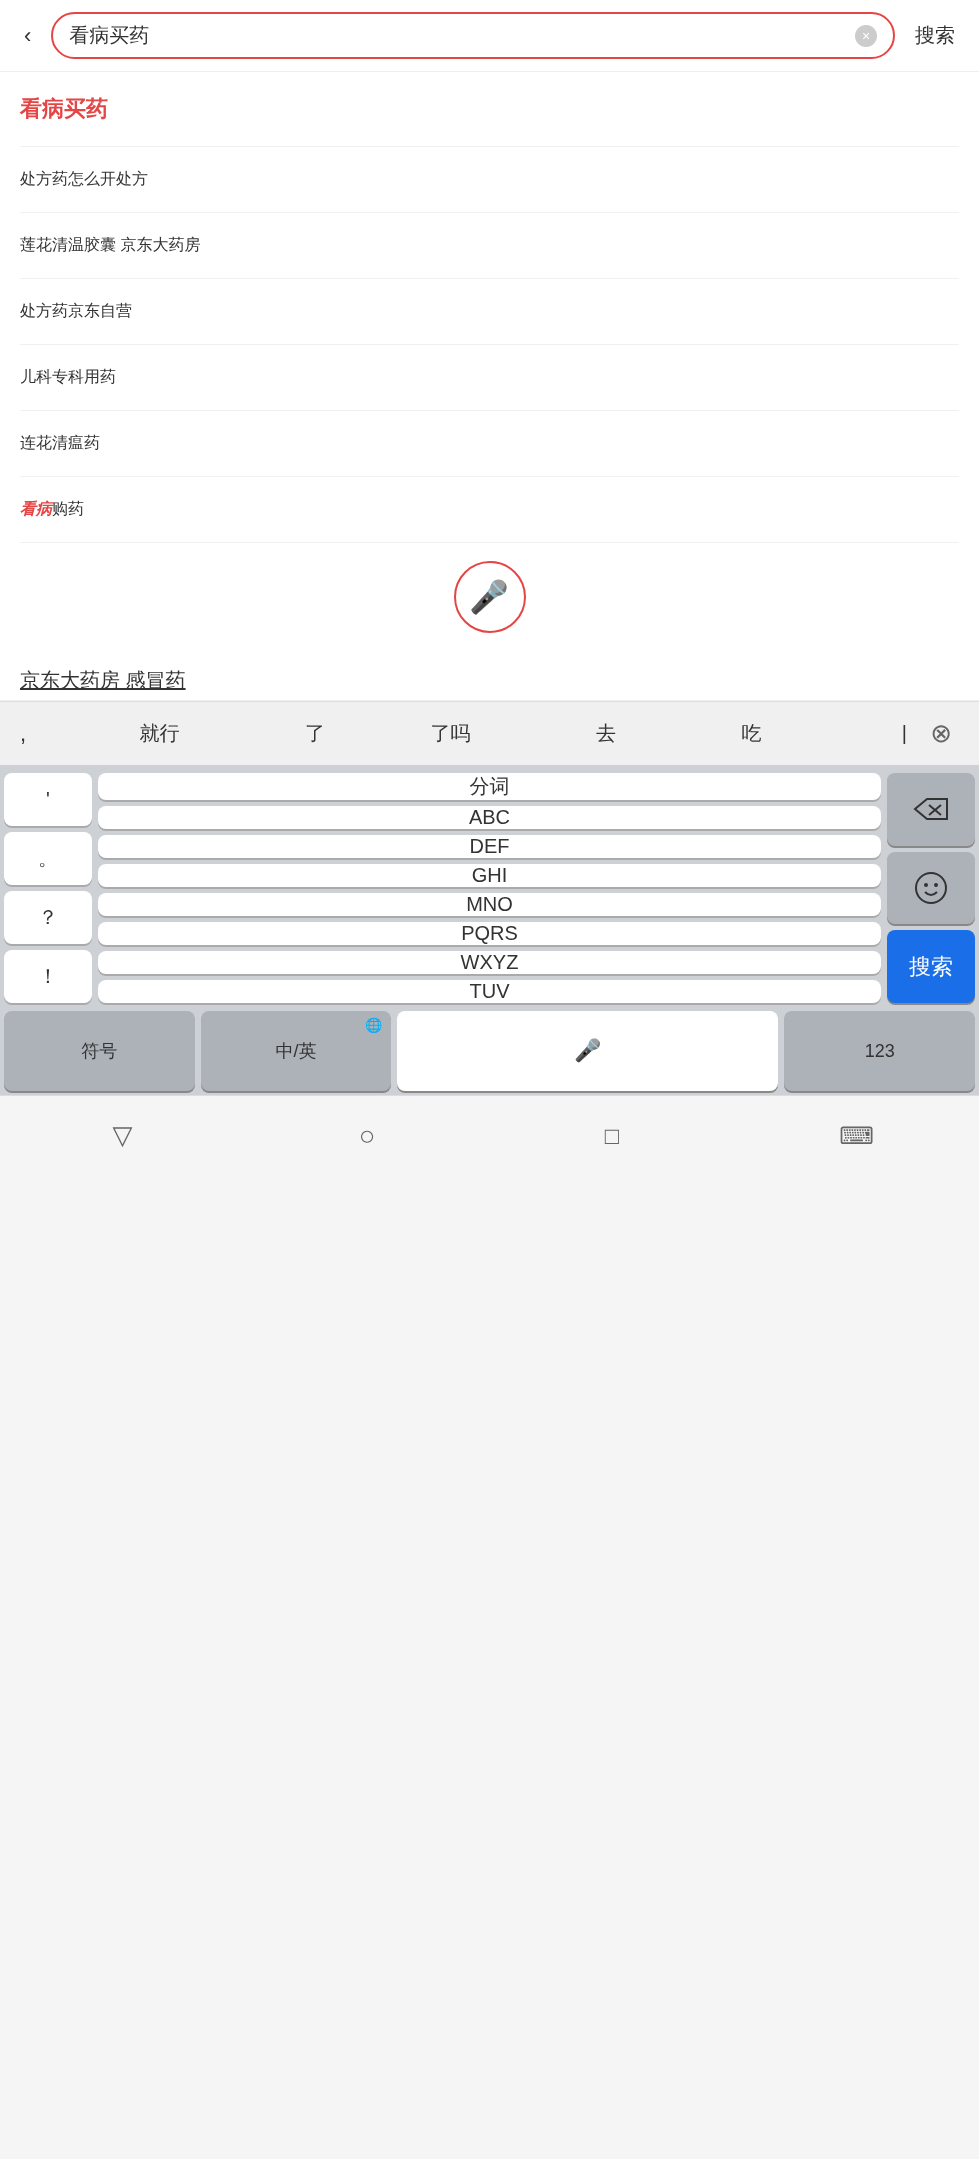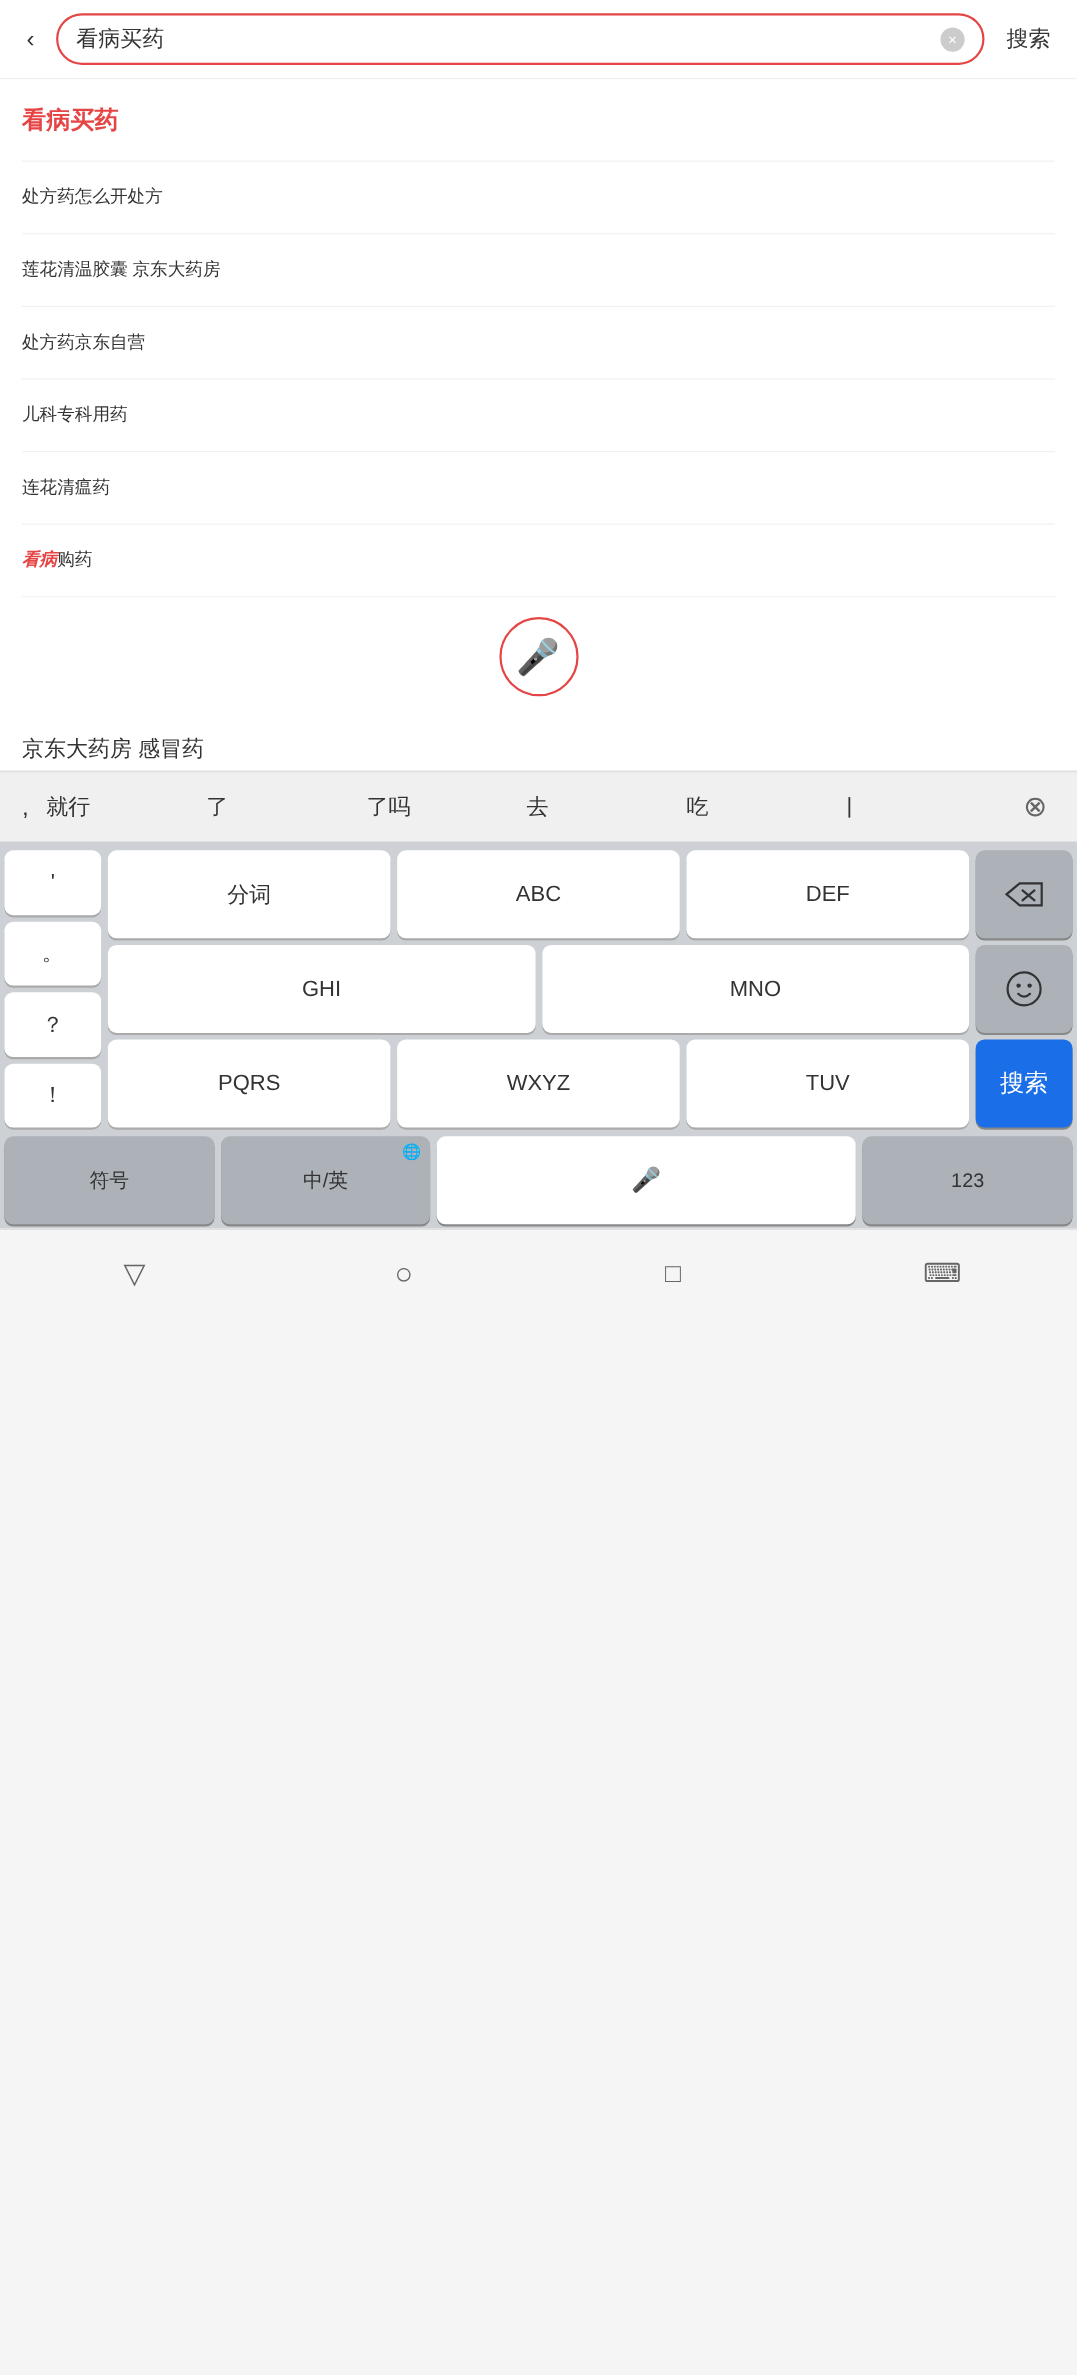--- a/index.html
+++ b/index.html
@@ -104,35 +104,36 @@
 
     
     .partial-item {
       background: #fff;
       padding: 16px 20px;
       font-size: 20px;
       color: #333;
       border-bottom: 1px solid #f0f0f0;
       overflow: hidden;
       height: 50px;
+      text-decoration: underline;
     }
 
     
     .prediction-bar {
       background: #f0f0f0;
       display: flex;
       align-items: center;
       padding: 0 8px;
       height: 64px;
       gap: 0;
       border-top: 1px solid #ddd;
     }
     .prediction-item {
       flex: 1;
-      text-align: left;
+      text-align: right;
       font-size: 20px;
       color: #333;
       padding: 8px 4px;
       cursor: pointer;
     }
     .prediction-delete {
       width: 60px;
       height: 48px;
       display: flex;
       align-items: center;
@@ -173,20 +174,21 @@
 
     .main-keys {
       flex: 1;
       display: flex;
       flex-direction: column;
       gap: 6px;
     }
     .main-row {
       display: flex;
       gap: 6px;
+      flex-direction: column;
     }
     .main-key {
       flex: 1;
       height: 80px;
       background: #fff;
       border-radius: 8px;
       display: flex;
       align-items: center;
       justify-content: center;
       font-size: 20px;

